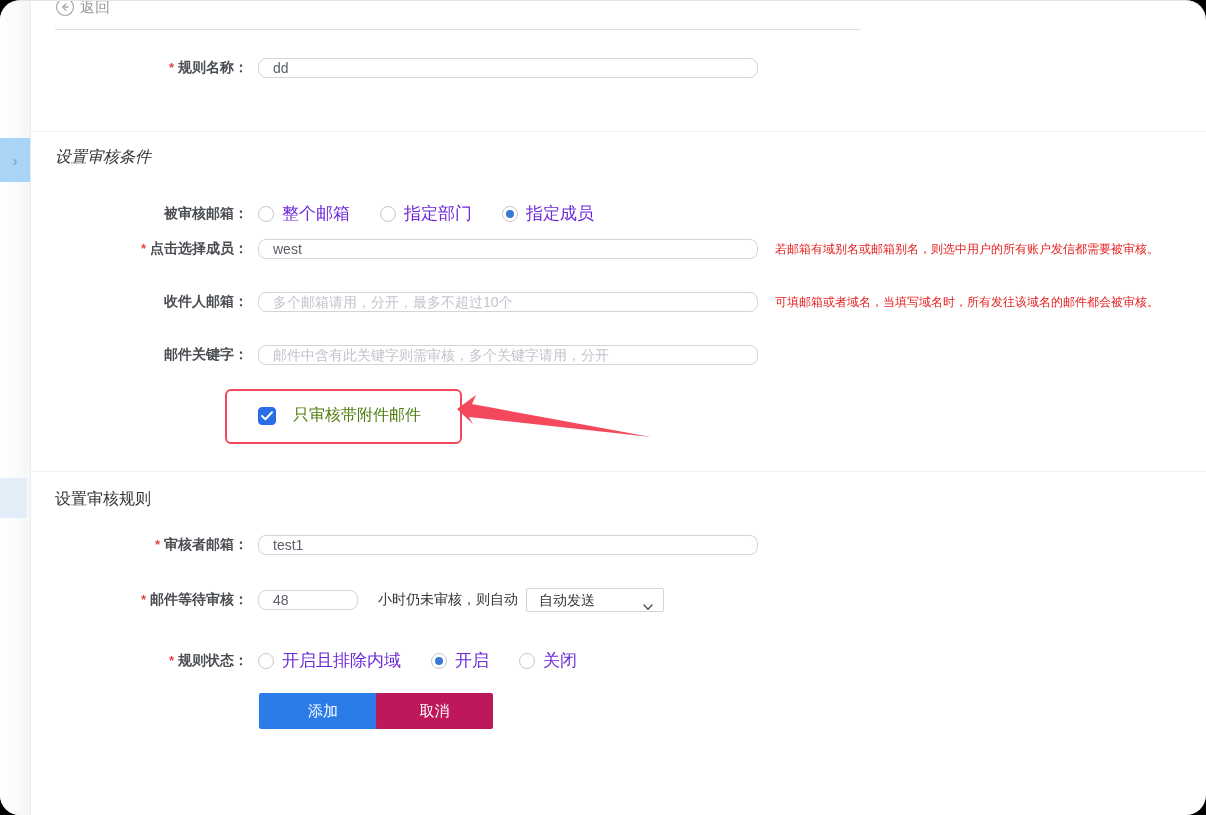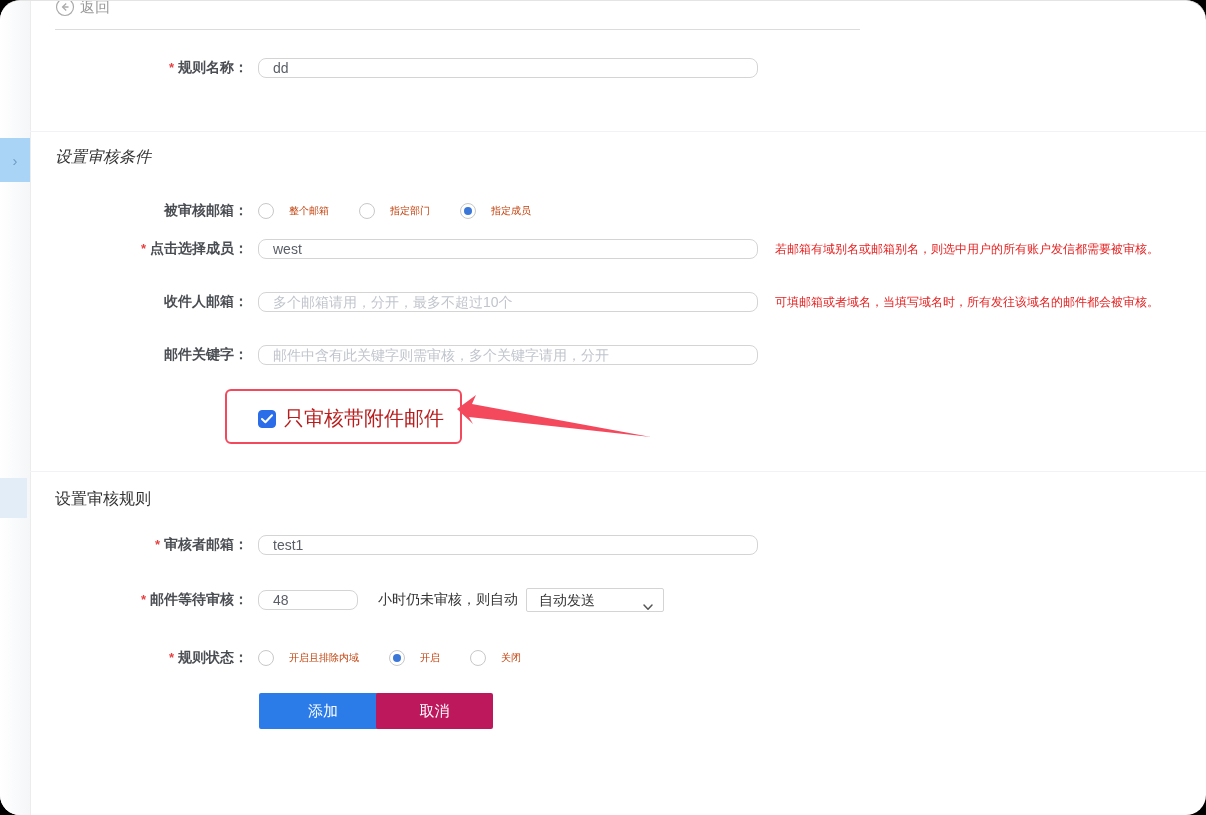--- a/index.html
+++ b/index.html
@@ -55,30 +55,30 @@
   .radio-group { display:flex; align-items:center; margin-left:10px; }
   .radio-opt { display:flex; align-items:center; cursor:pointer; margin-right:30px; }
   .radio-circle {
     width:16px; height:16px; border-radius:50%; border:1px solid #c8c8c8;
     background:#fff; box-sizing:border-box; position:relative; flex:none;
   }
   .radio-circle.checked::after {
     content:""; position:absolute; left:3px; top:3px; width:8px; height:8px;
     border-radius:50%; background:#3a77d6;
   }
-  .radio-label { margin-left:15px; font-size:10px; color:#c2410c; white-space:nowrap; }
+  .radio-label { margin-left:8px; font-size:17px; color:#6d28d9; white-space:nowrap; }
   
   .checkbox-row { position:absolute; left:258px; top:404px; display:flex; align-items:center; }
   .checkbox {
     width:18px; height:18px; border-radius:4px; box-sizing:border-box;
     border:1px solid #c8c8c8; background:#fff; cursor:pointer;
     display:flex; align-items:center; justify-content:center; flex:none;
   }
   .checkbox.checked { background:#2b6de8; border-color:#2b6de8; }
-  .checkbox-label { margin-left:8px; font-size:20px; color:#b91c1c; cursor:pointer; white-space:nowrap; }
+  .checkbox-label { margin-left:17px; font-size:16px; color:#4d7c0f; cursor:pointer; white-space:nowrap; }
   
   .highlight-box {
     position:absolute; left:225px; top:388px; width:233px; height:51px;
     border:2px solid #f4495d; border-radius:6px; pointer-events:none;
   }
   .annotation-arrow { position:absolute; left:455px; top:390px; pointer-events:none; }
   
   .select-wrap { position:relative; margin-left:0; }
   select {
     width:138px; height:24px; border:1px solid #d4d4d4; border-radius:2px;

